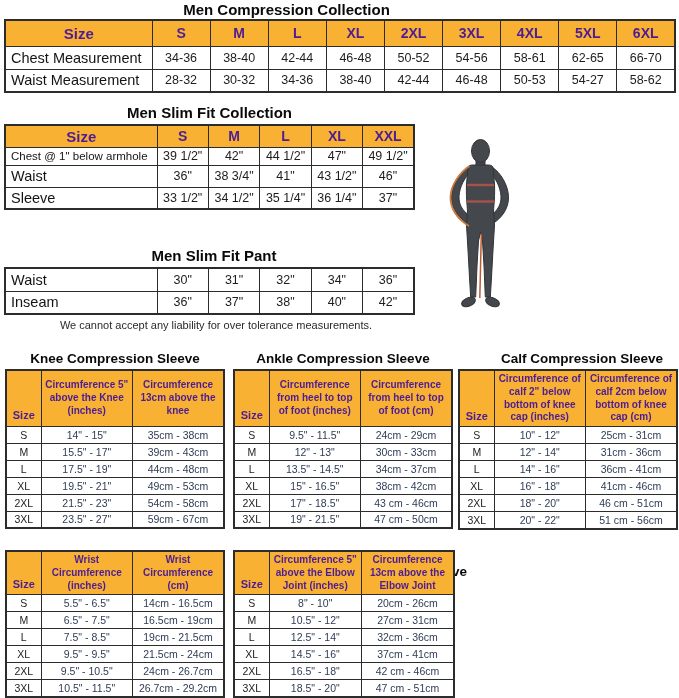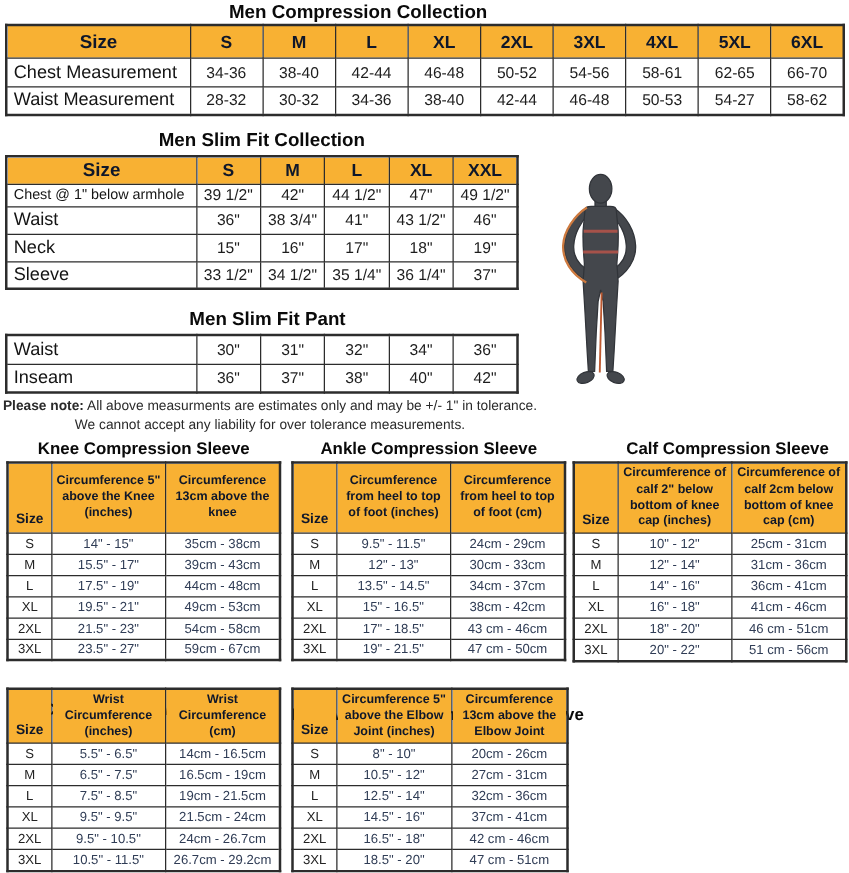--- a/index.html
+++ b/index.html
@@ -21,21 +21,21 @@
   #t3-title { left: 4px; top: 247px; width: 420px; }
   #knee-title  { left: 5px;   top: 351px; width: 220px; }
   #ankle-title { left: 233px; top: 351px; width: 220px; }
   #calf-title  { left: 472px; top: 351px; width: 220px; }
   #wrist-title { left: 5px;   top: 532px; width: 220px; margin-top: 28px; }
   #elbow-title { left: 233px; top: 520px; width: 222px; margin-top: 44px; }
 
   
   table { border-collapse: collapse; table-layout: fixed; border: 2px solid #2c2c2c; }
   th, td { border: 1.5px solid #2c2c2c; padding: 0 2px; overflow: hidden; }
-  thead th { background: #F8B133; font-weight: 700; color: #0f172a; text-align: center; }
+  thead th { background: #F8B133; font-weight: 700; color: #4c1d95; text-align: center; }
 
   
   #t1 { left: 4px; top: 19px;  width: 672px; }
   #t2 { left: 4px; top: 124px; width: 411px; }
   #t3 { left: 4px; top: 267px; width: 411px; }
   #t1 col.label-col { width: 147px; }
   #t2 col.label-col, #t3 col.label-col { width: 152px; }
   #t1 thead tr { height: 26px; }
   #t1 tbody tr { height: 23px; padding-left: 40px; }
   #t2 thead tr { height: 22px; }
@@ -148,28 +148,20 @@
       </tr>
       <tr>
         <td class="row-label">Waist</td>
         <td>36"</td>
         <td>38 3/4"</td>
         <td>41"</td>
         <td>43 1/2"</td>
         <td>46"</td>
       </tr>
       <tr>
-        <td class="row-label">Neck</td>
-        <td>15"</td>
-        <td>16"</td>
-        <td>17"</td>
-        <td>18"</td>
-        <td>19"</td>
-      </tr>
-      <tr>
         <td class="row-label">Sleeve</td>
         <td>33 1/2"</td>
         <td>34 1/2"</td>
         <td>35 1/4"</td>
         <td>36 1/4"</td>
         <td>37"</td>
       </tr>
     </tbody>
 </table>
 
@@ -193,21 +185,20 @@
         <td>36"</td>
         <td>37"</td>
         <td>38"</td>
         <td>40"</td>
         <td>42"</td>
       </tr>
     </tbody>
 </table>
 
 <div id="note" class="abs">
-  <div><b>Please note:</b> <span>All above measurments are estimates only and may be +/- 1" in tolerance.</span></div>
   <div>We cannot accept any liability for over tolerance measurements.</div>
 </div>
 
 <svg id="figure" class="abs" viewBox="0 0 80 175" xmlns="http://www.w3.org/2000/svg">
   <g fill="#44474C" stroke="#313439" stroke-width="1">
 
     <path d="M28,29 C19,35 12,47 11.5,58.5 C11,70 18,80.5 29.5,87 L33.5,80 C24.5,75.5 18.5,68 19,58.5 C19.5,48.5 25,39 31,33.5 Z"></path>
     <path d="M52,29 C61,35 68,47 68.5,58.5 C69,70 62,80.5 50.5,87 L46.5,80 C55.5,75.5 61.5,68 61,58.5 C60.5,48.5 55,39 49,33.5 Z"></path>
 
     <rect x="36" y="19" width="9" height="10"></rect>

